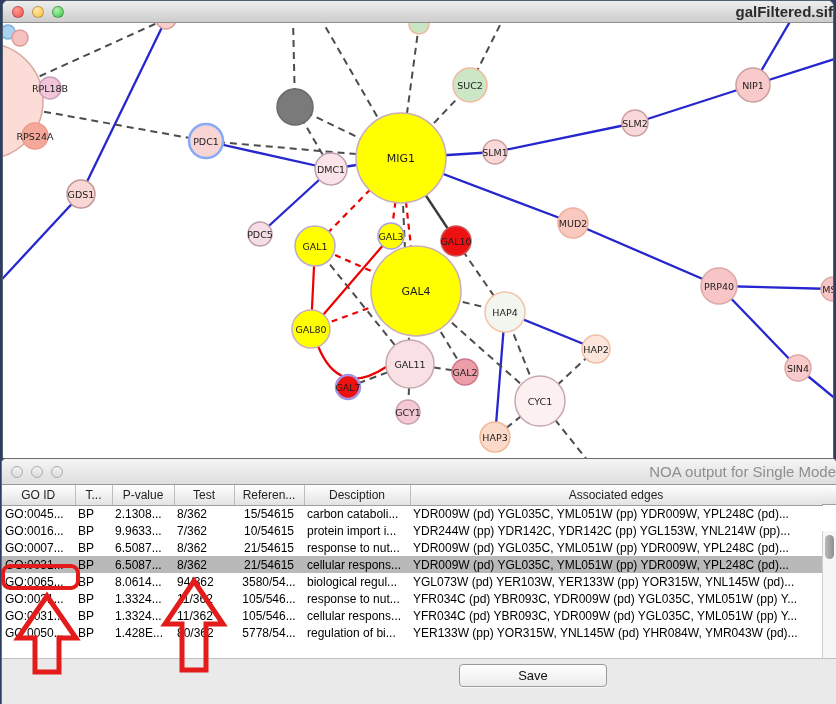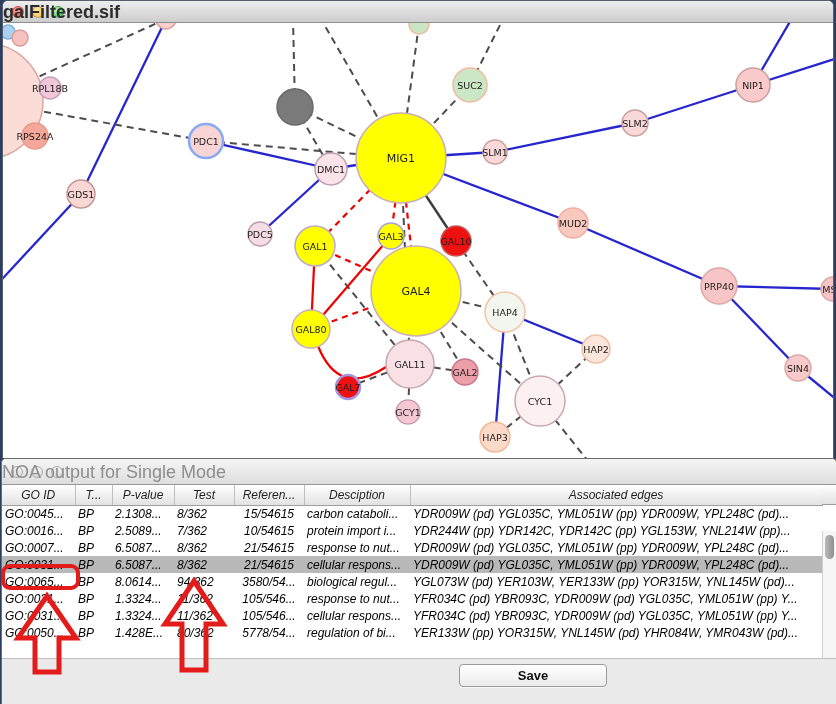--- a/index.html
+++ b/index.html
@@ -7,40 +7,40 @@
               font-family:"Liberation Sans", sans-serif; }
   .window { position:absolute; }
 
   
   #graph-window { left:2px; top:0; width:832px; height:458px;
     border-radius:6px 6px 0 0; background:#fff; border:1px solid #55606e; border-bottom:none; }
   .titlebar { position:relative; height:22px;
     background:linear-gradient(#eeeeee,#cdcdcd); border-bottom:1px solid #8f8f8f;
     border-radius:5px 5px 0 0; }
   .titlebar .title { position:absolute; left:0; right:0; top:0; height:22px;
-    text-align:left; font-size:18px; line-height:22px; font-weight:600; color:#2b2b2b; }
+    text-align:right; font-size:15px; line-height:22px; font-weight:600; color:#2b2b2b; }
   .lights { position:absolute; left:9px; top:5px; display:flex; gap:8px; }
   .light { width:12px; height:12px; border-radius:50%; border:1px solid rgba(0,0,0,.25); }
   .light.red    { background:radial-gradient(circle at 35% 30%, #ff9a96, #f75049); }
   .light.yellow { background:radial-gradient(circle at 35% 30%, #ffe9a8, #fdbd3f); }
   .light.green  { background:radial-gradient(circle at 35% 30%, #b6f0ae, #35c649); }
   .canvas { position:absolute; top:22px; left:0; right:0; bottom:0; background:#ffffff; overflow:hidden; }
   .canvas svg { display:block; }
   svg text.nlabel { pointer-events:none; }
 
   
   #noa-window { left:1px; top:458px; width:836px; height:246px;
     background:#fff; border:1px solid #6d6d6d; border-bottom:none; border-radius:5px 5px 0 0; }
   #noa-window .titlebar { height:26px; background:linear-gradient(#f5f5f5,#dedede);
     border-bottom:1px solid #989898; }
   #noa-window .titlebar .title { height:26px; line-height:26px; font-weight:400; color:#8e8e8e; }
   #noa-window .lights { top:7px; }
   .light.inactive { background:linear-gradient(#f2f2f2,#dcdcdc); border:1px solid #ababab; }
 
-  .noa-table { position:absolute; top:26px; left:0; right:0;font-style:italic; }
+  .noa-table { position:absolute; top:26px; left:0; right:0; }
   table { border-collapse:collapse; table-layout:fixed; width:820px; }
   thead th { height:20px; background:linear-gradient(#ffffff,#e2e2e2);
     border-bottom:1px solid #9f9f9f; border-right:1px solid #bdbdbd;
     font-size:12px; font-weight:400; color:#1f1f1f; text-align:center; overflow:hidden; white-space:nowrap; }
   .header-spacer { position:absolute; left:820px; top:0; width:14px; height:20px;
     background:linear-gradient(#ffffff,#e2e2e2); border-bottom:1px solid #9f9f9f; }
   tbody td { height:17px; font-size:12px; color:#000; white-space:nowrap; overflow:hidden;
     padding:0 3px; }
   tbody tr.selected td { background:#b9b9b9; }
   td.num { text-align:center; }
@@ -48,21 +48,21 @@
 
   .vscroll { position:absolute; right:0; top:46px; width:14px; height:153px;
     background:#f6f6f6; border-left:1px solid #cfcfcf; }
   .vthumb { position:absolute; left:2px; top:4px; width:9px; height:24px;
     background:linear-gradient(90deg,#b9b9b9,#8f8f8f); border-radius:5px; }
 
   .footer { position:absolute; left:0; right:0; bottom:0; height:46px;
     background:#eaeaea; border-top:1px solid #bfbfbf; }
   .btn { position:absolute; top:5px; height:23px; border:1px solid #9a9a9a; border-radius:4px;
     background:linear-gradient(#ffffff,#ebebeb); font-size:13px; color:#111; text-align:center;
-    line-height:21px; box-shadow:0 1px 0 rgba(255,255,255,.7);font-weight:bold; }
+    line-height:21px; box-shadow:0 1px 0 rgba(255,255,255,.7); }
   #save-btn { left:457px; width:148px; }
   #cancel-btn { left:680px; width:140px; }
 
   
   #annotations { position:absolute; left:0; top:0; width:836px; height:704px;
     pointer-events:none; z-index:50; }
 </style>
 </head>
 <body>
 
@@ -232,21 +232,21 @@
             <td>BP</td>
             <td>2.1308...</td>
             <td>8/362</td>
             <td class="num">15/54615</td>
             <td>carbon cataboli...</td>
             <td>YDR009W (pd) YGL035C, YML051W (pp) YDR009W, YPL248C (pd)...</td>
           </tr>
           <tr>
             <td>GO:0016...</td>
             <td>BP</td>
-            <td>2.5089...</td>
+            <td>9.9633...</td>
             <td>7/362</td>
             <td class="num">10/54615</td>
             <td>protein import i...</td>
             <td>YDR244W (pp) YDR142C, YDR142C (pp) YGL153W, YNL214W (pp)...</td>
           </tr>
           <tr>
             <td>GO:0007...</td>
             <td>BP</td>
             <td>6.5087...</td>
             <td>8/362</td>

